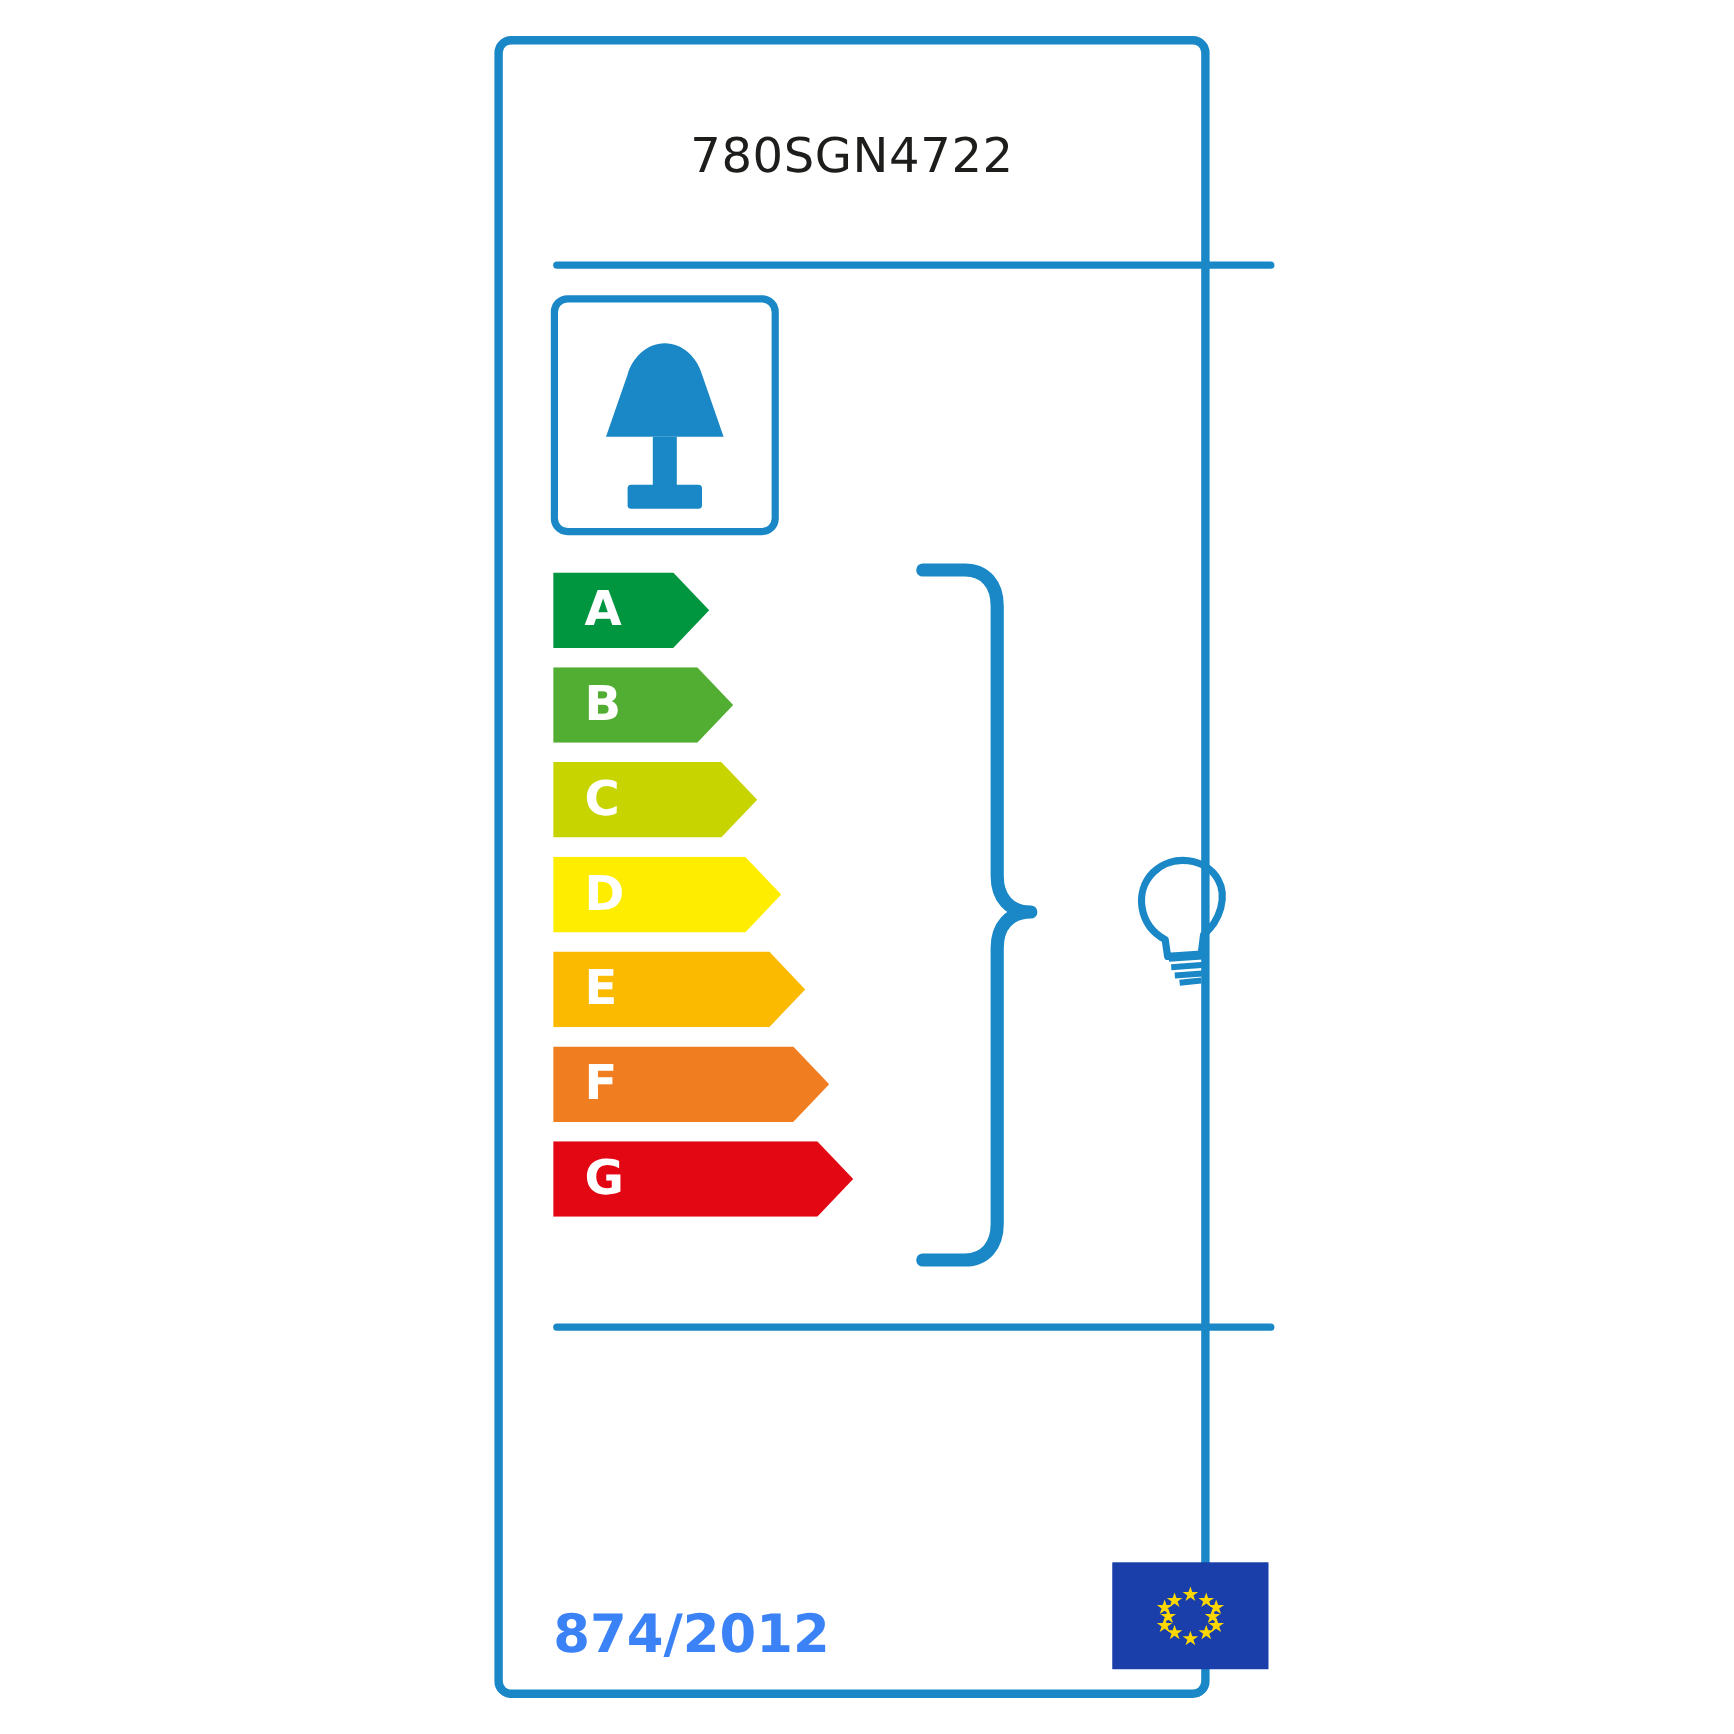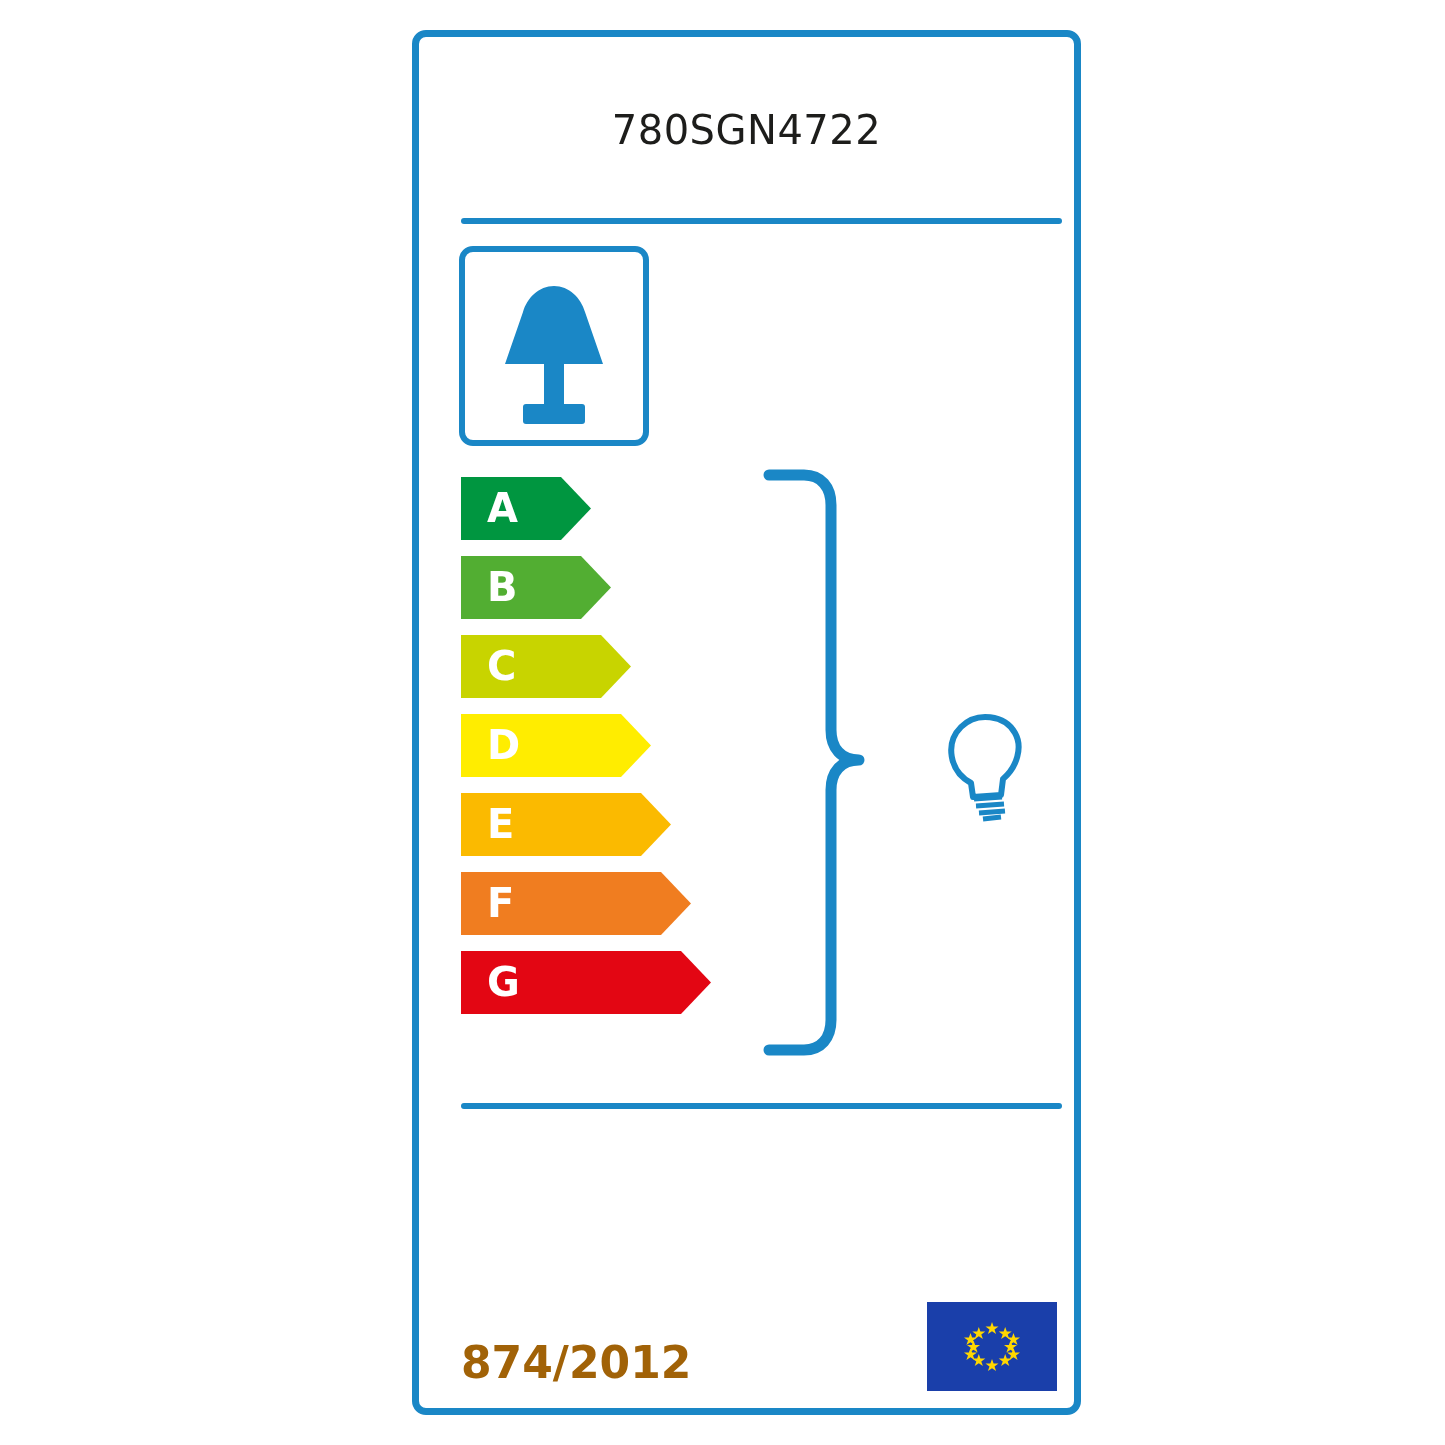--- a/index.html
+++ b/index.html
@@ -10,21 +10,21 @@
   body {
     width: 1445px;
     height: 1445px;
     font-family: "DejaVu Sans", sans-serif;
     overflow: hidden;
   }
   .label-card {
     position: absolute;
     left: 412px;
     top: 30px;
-    width: 669px;
+    width: 596px;
     height: 1385px;
     box-sizing: border-box;
     border: 7px solid #1a87c6;
     border-radius: 14px;
     background: #ffffff;
   }
   .model-code {
     position: absolute;
     left: 0;
     top: 70px;
@@ -107,21 +107,21 @@
     height: 600px;
   }
   .brace-area svg { display: block; }
 
   .regulation {
     position: absolute;
     left: 42px;
     top: 1300px;
     font-size: 44px;
     font-weight: bold;
-    color: #a16207;
+    color: #3b82f6;
   }
 
   .eu-flag {
     position: absolute;
     left: 508px;
     top: 1265px;
     width: 130px;
     height: 89px;
     background: #1a3faa;
   }

